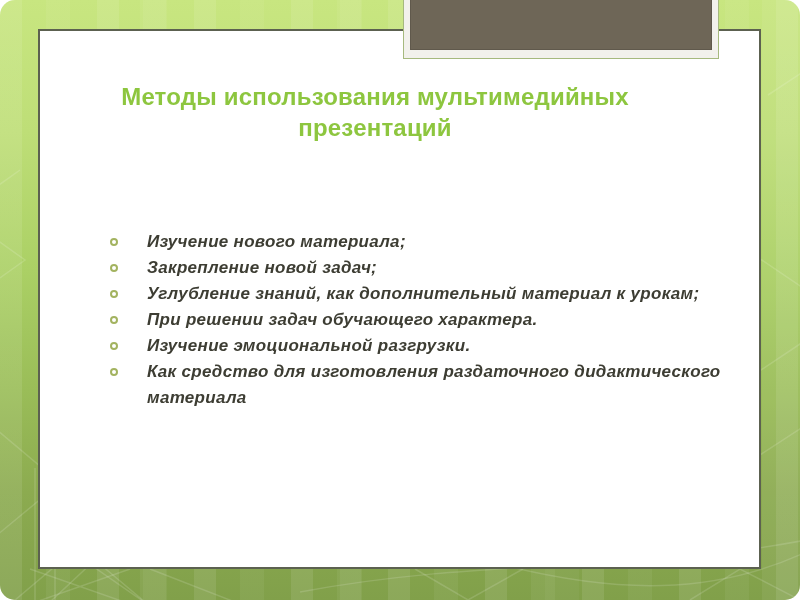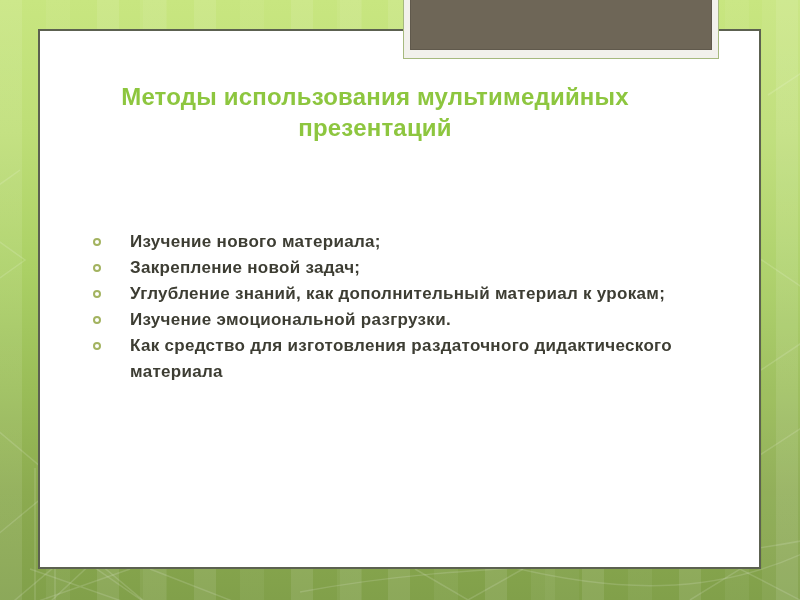--- a/index.html
+++ b/index.html
@@ -21,20 +21,21 @@
   }
   .slide{
     position:relative;width:800px;height:600px;overflow:hidden;
     background:linear-gradient(180deg,
       var(--background-top) 0%,
       #bede77 22%,
       #abd065 45%,
       #9abd58 65%,
       #8cab50 82%,
       var(--background-bottom) 100%);
+    border-radius:15px;
   }
   .bg-stripes{
     position:absolute;inset:0;
     background:repeating-linear-gradient(90deg,
       rgba(255,255,255,0.09) 0px, rgba(255,255,255,0.09) 22px,
       rgba(255,255,255,0.00) 22px, rgba(255,255,255,0.00) 46px,
       rgba(255,255,255,0.05) 46px, rgba(255,255,255,0.05) 70px,
       rgba(255,255,255,0.00) 70px, rgba(255,255,255,0.00) 97px);
   }
   .bg-pattern{position:absolute;left:0;top:0;}
@@ -44,22 +45,22 @@
     border:2px solid var(--card-border);
     box-sizing:border-box;
   }
   .title{
     position:absolute;left:55px;top:50px;width:560px;margin:0;
     text-align:center;
     font-size:24px;line-height:31px;font-weight:bold;letter-spacing:0.2px;
     color:var(--title-text);
   }
   .bullets{
-    position:absolute;left:52px;top:198px;width:613px;
-    margin:0;padding:0;list-style:none;
+    position:absolute;left:69px;top:198px;width:613px;
+    margin:0;padding:0;list-style:none;font-style:italic;
   }
   .bullets li{
     position:relative;padding-left:38px;margin:0;
     font-size:17px;line-height:26px;font-weight:bold;letter-spacing:0.3px;
     color:var(--body-text);
   }
   .bullets li::before{
     content:"";position:absolute;left:1px;top:9px;
     width:4px;height:4px;border:2px solid var(--bullet-ring);border-radius:50%;
   }
@@ -111,20 +112,21 @@
       <rect x="762" y="0" width="38" height="600" fill-opacity="0.06"></rect>
     </g>
   </svg>
 
   <div class="card">
     <h1 class="title">Методы использования мультимедийных презентаций</h1>
     <ul class="bullets">
       <li>Изучение нового материала;</li>
       <li>Закрепление новой задач;</li>
       <li>Углубление знаний, как дополнительный материал к урокам;</li>
+      <li>При решении задач обучающего характера.</li>
       <li>Изучение эмоциональной разгрузки.</li>
       <li>Как средство для изготовления раздаточного дидактического материала</li>
     </ul>
   </div>
 
   <div class="accent-box">
     <div class="accent-box-inner"></div>
   </div>
 
 </div>

